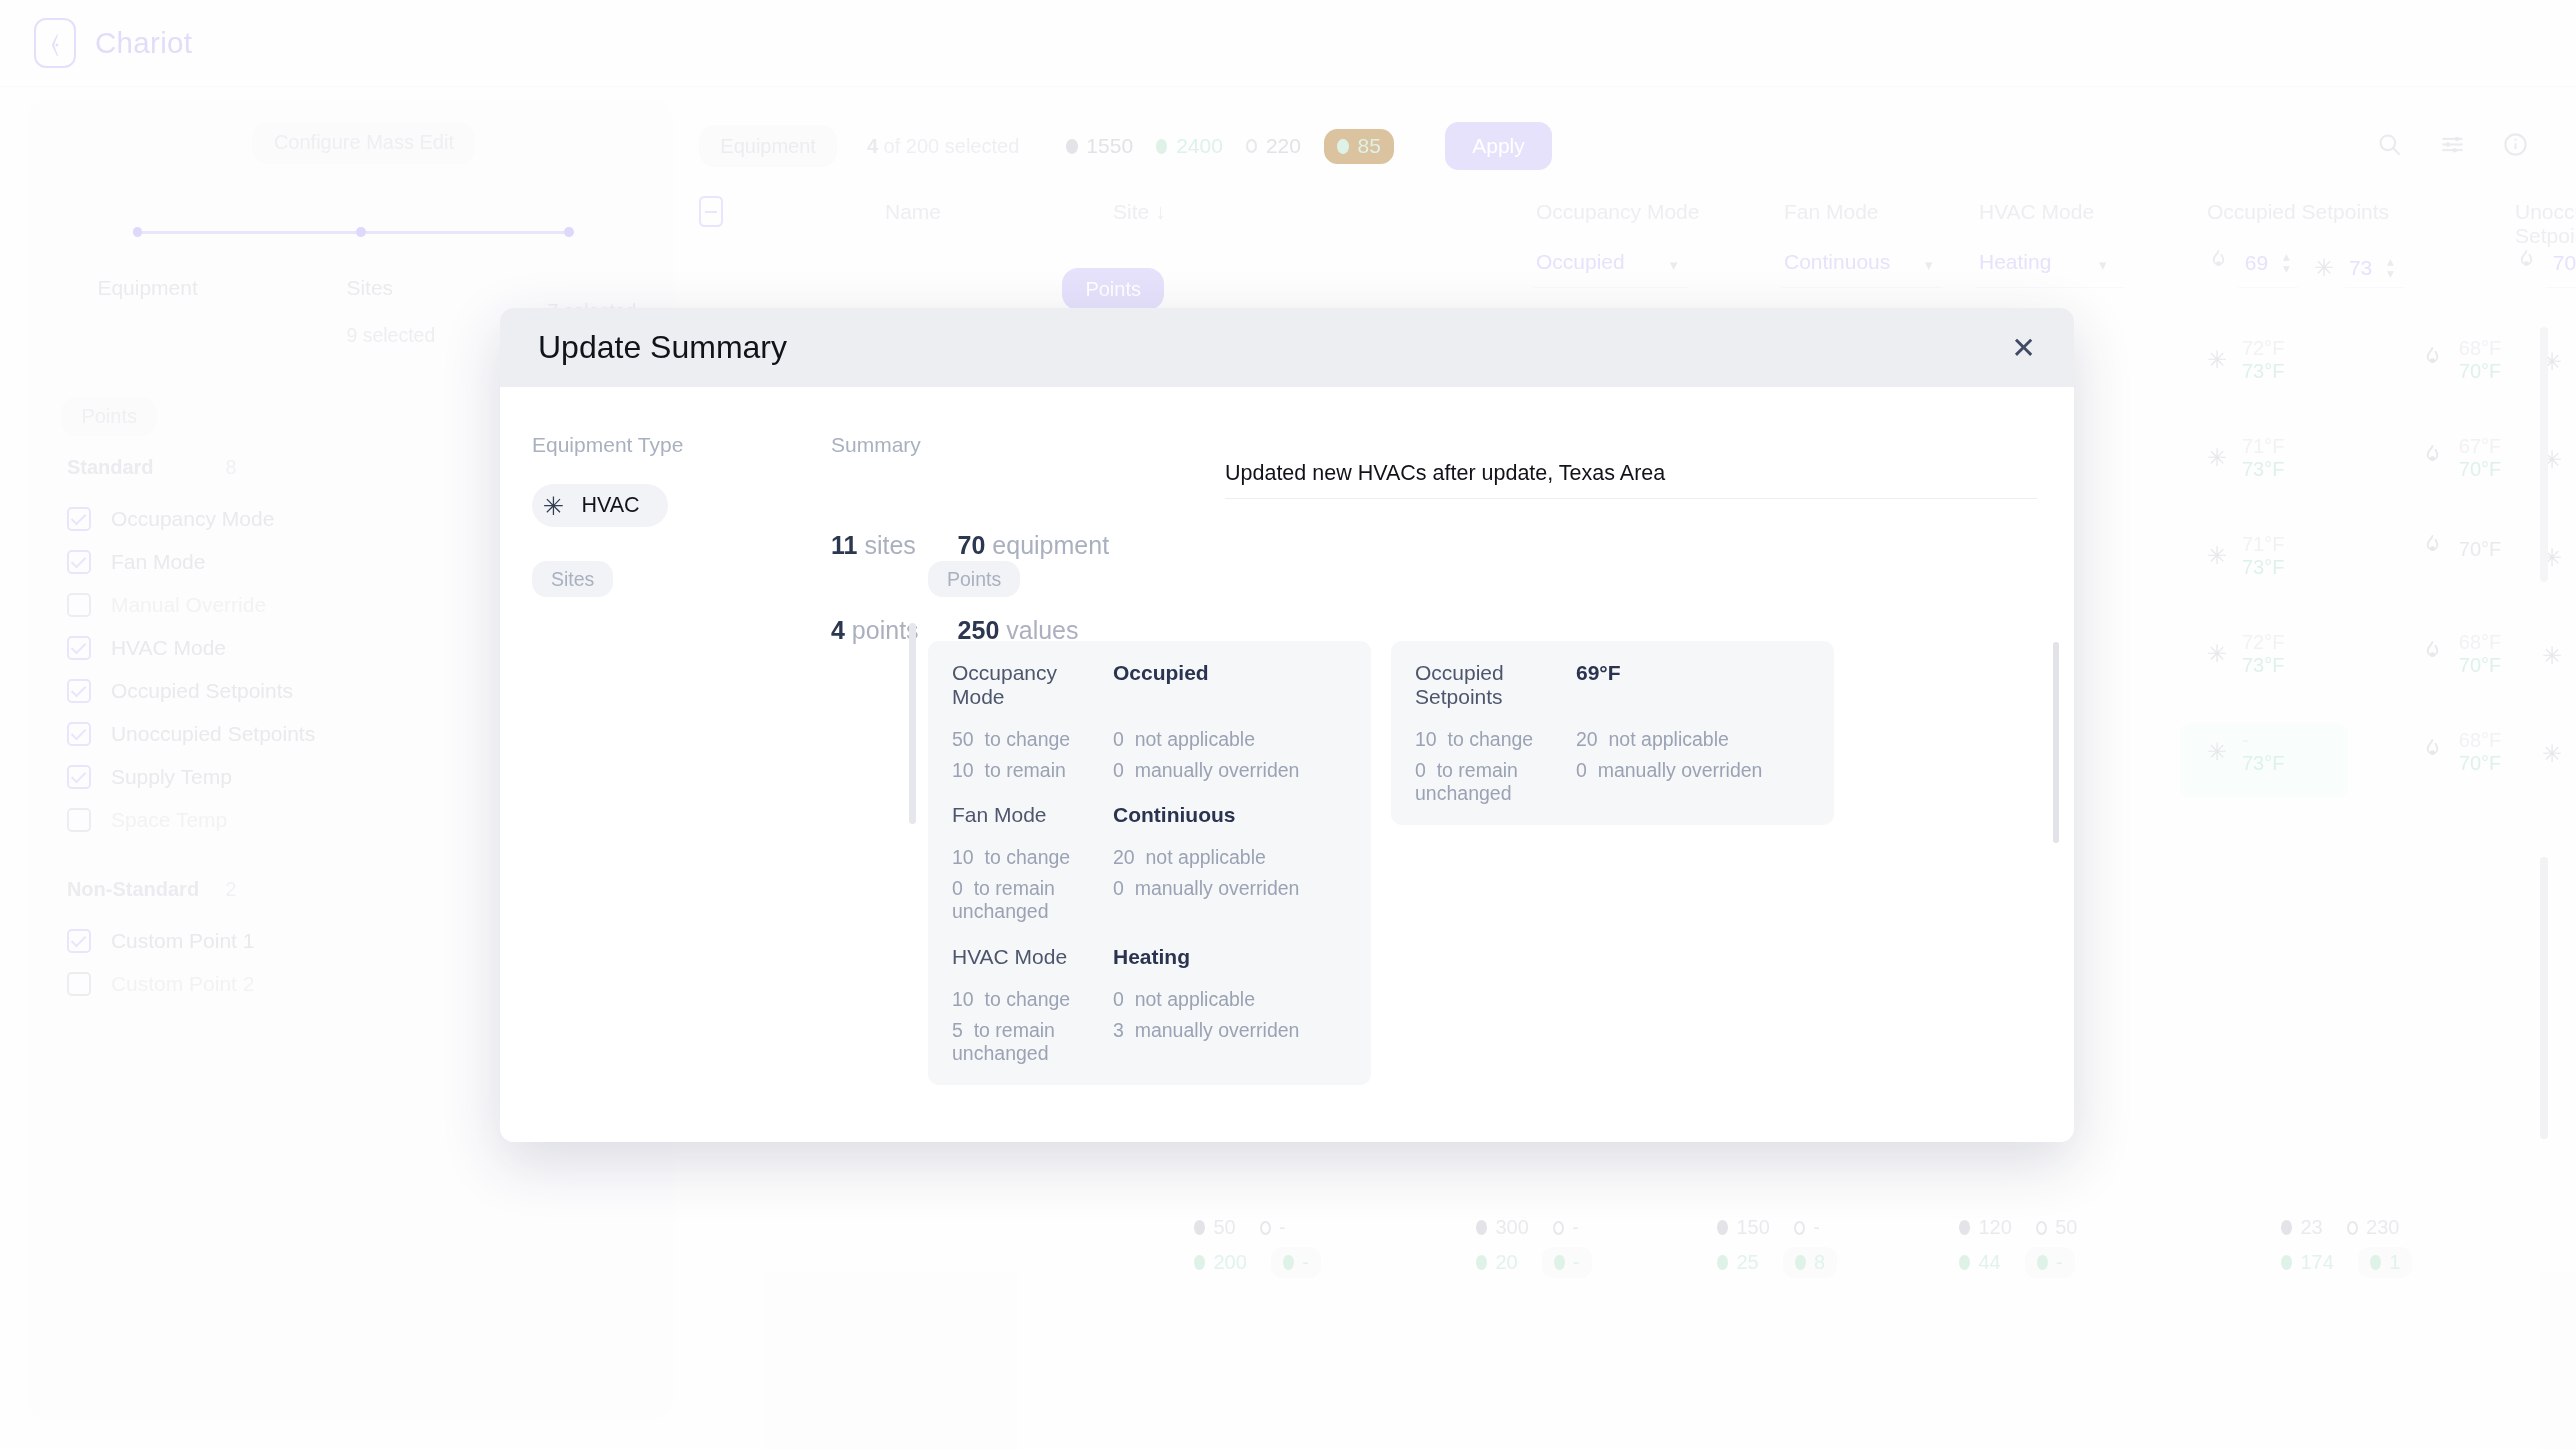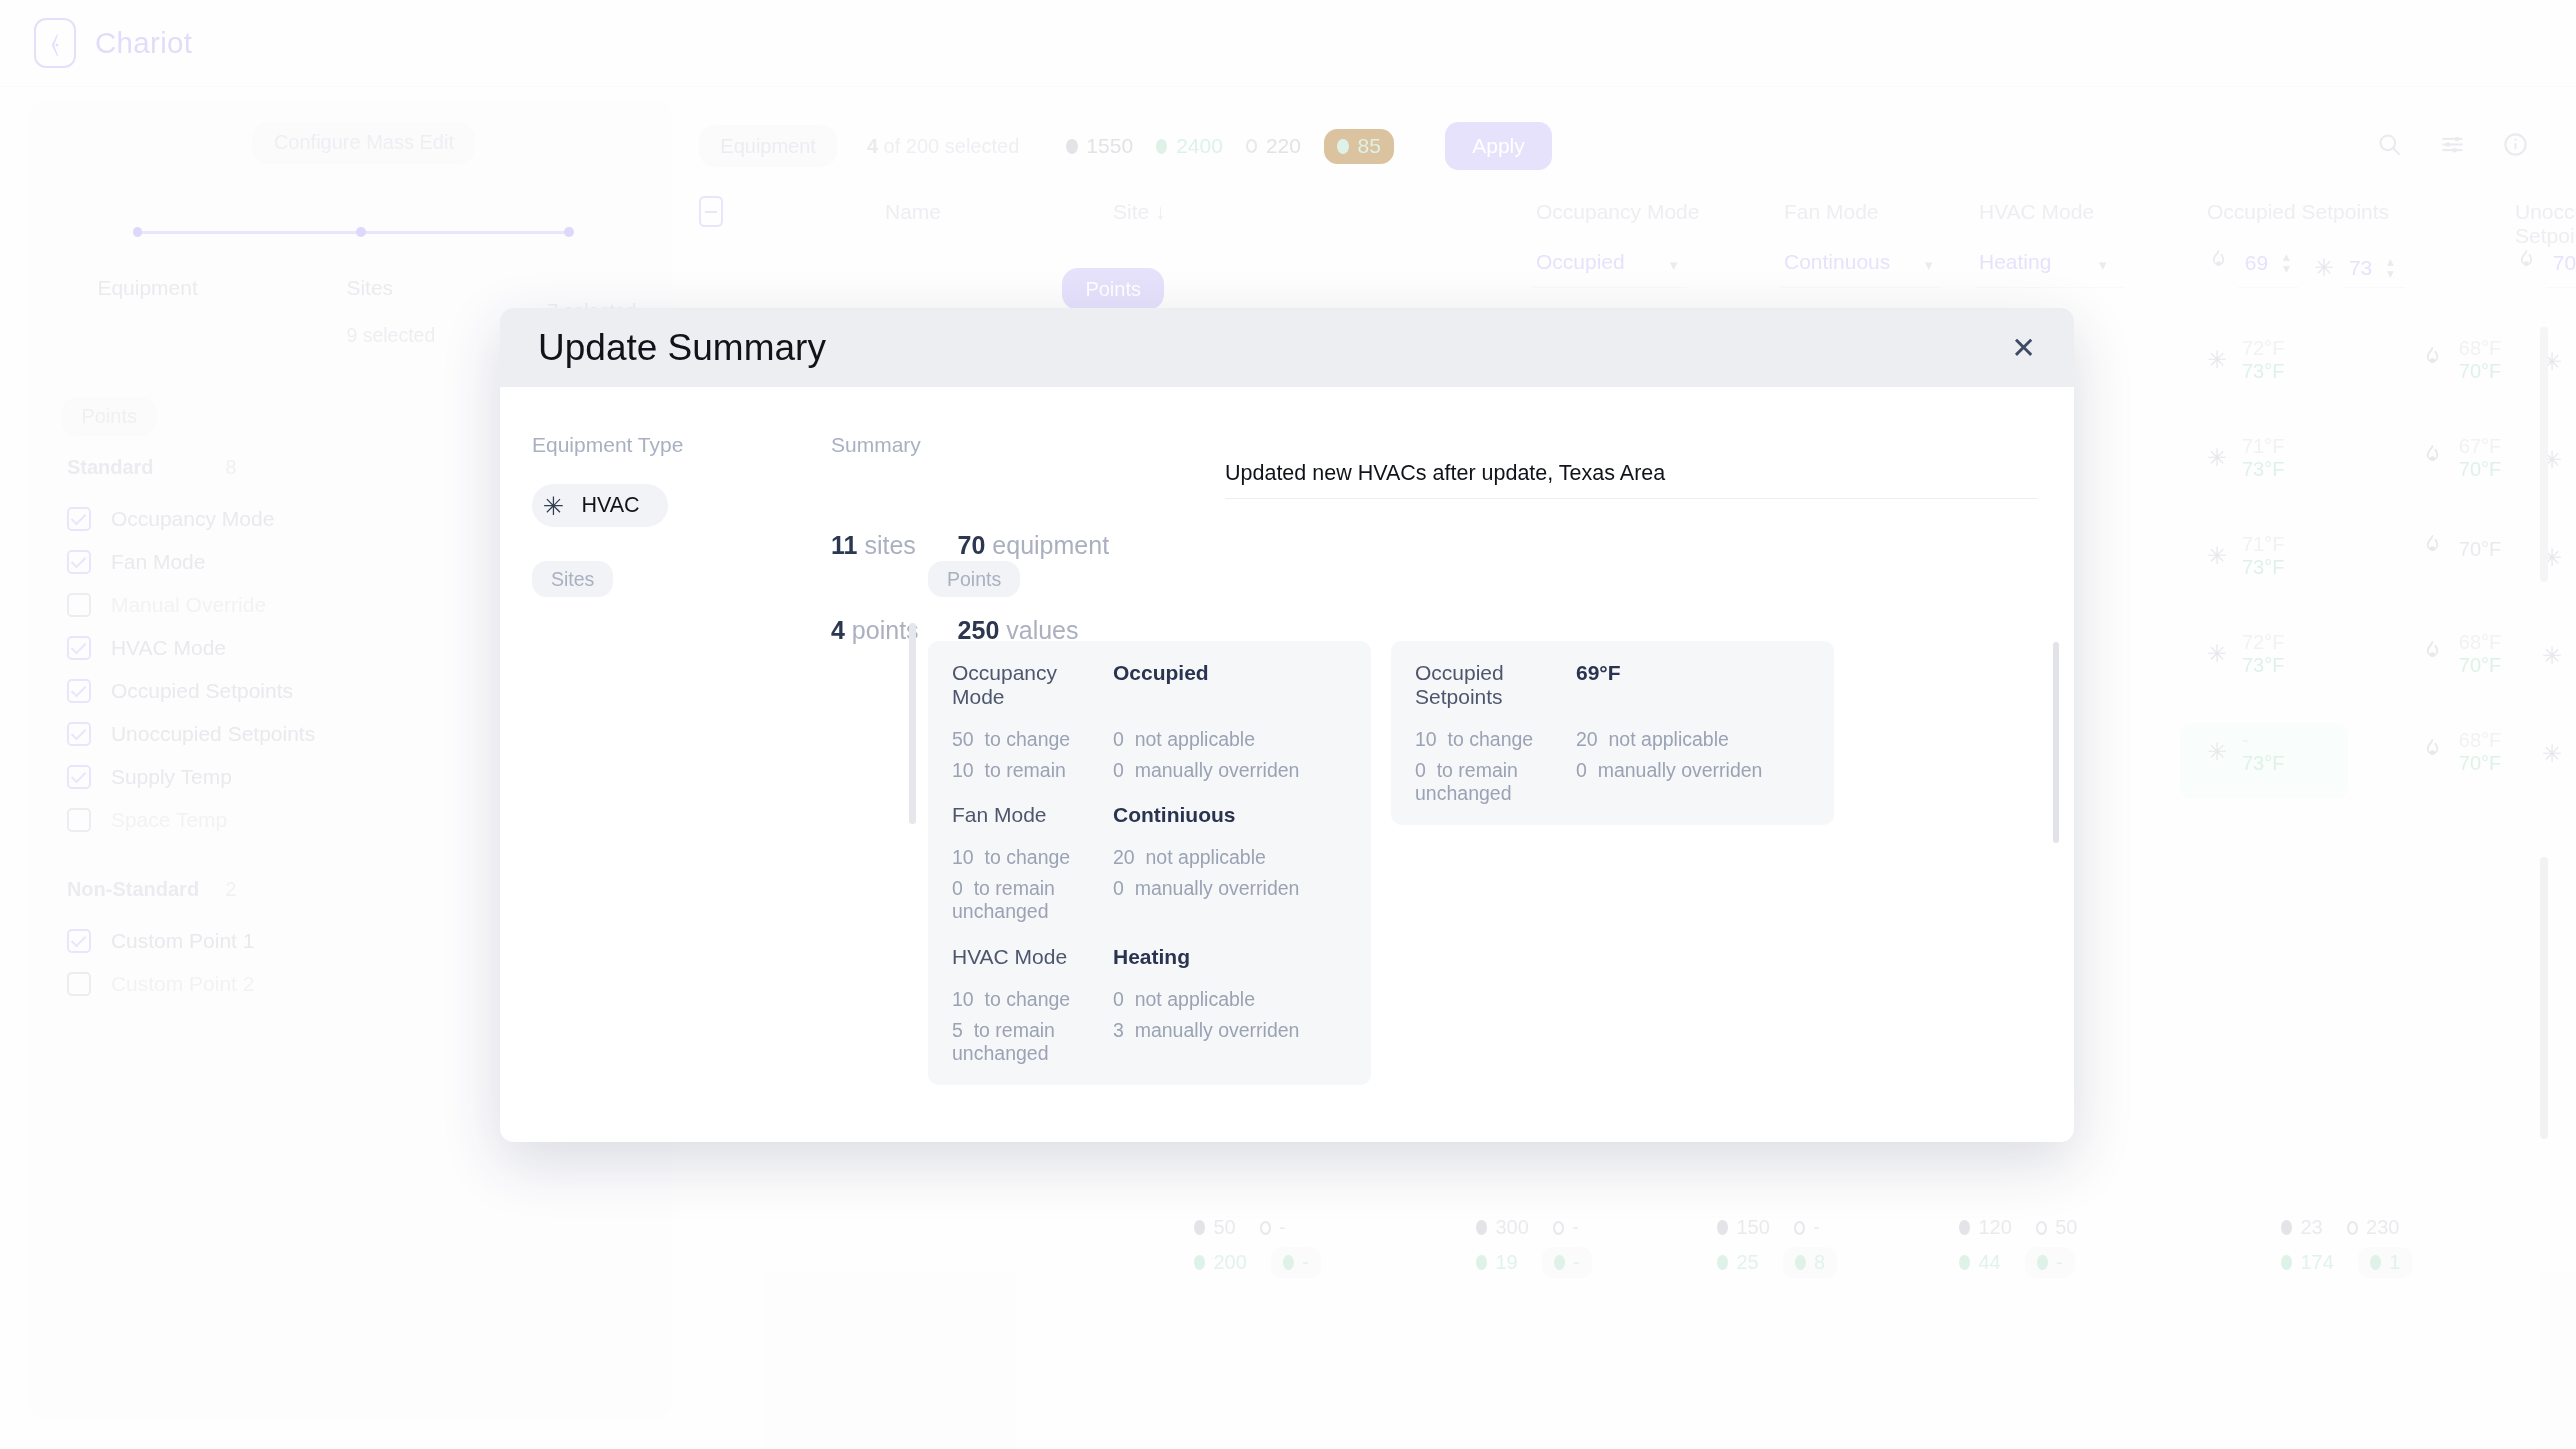--- a/index.html
+++ b/index.html
@@ -144,21 +144,21 @@
   .overlay { position:absolute; inset:0; background:rgba(255,255,255,0.62); }
   .modal {
     position:absolute; left:500px; top:308px; width:1574px; height:834px;
     background:#ffffff; border-radius:13.4px; box-shadow:0 20px 60px rgba(40,45,80,.16);
     overflow:hidden;
   }
   .modal-head {
     height:79px; background:#eceef2; display:flex; align-items:center;
     padding:0 38px; justify-content:space-between;
   }
-  .modal-title { font-size:37px; color:#11131a; }
+  .modal-title { font-size:32px; color:#11131a; }
   .close-x { color:#3f4a63; font-size:29.5px; line-height:1; cursor:pointer;}
   .modal-body { position:relative; height:755px; }
 
   .mb-col-label { font-size:21px; color:#a9b0c0; }
   .sec-equip { position:absolute; left:32px; top:46px; }
   .sec-summary { position:absolute; left:331px; top:46px; }
   .sec-note { position:absolute; left:725px; top:46px; width:812px;}
 
   .eq-chip { margin-top:27px; display:inline-flex; align-items:center; gap:17.4px;
              background:#f2f3f6; border-radius:23px; padding:6.7px 28px 6.7px 10.7px;}
@@ -553,21 +553,21 @@
               <span>300</span>
             </div>
             <div class="fs-item grey">
               <span class="dot hollow"></span>
               <span>-</span>
             </div>
           </div>
           <div class="fs-line">
             <div class="fs-item green">
               <span class="dot green"></span>
-              <span>19</span>
+              <span>20</span>
             </div>
             <div class="fs-item green pillbg">
               <span class="dot green"></span>
               <span>-</span>
             </div>
           </div>
         </div>
         <div class="fs-group" style="left: 1033px; top: 0px;">
           <div class="fs-line">
             <div class="fs-item grey">

